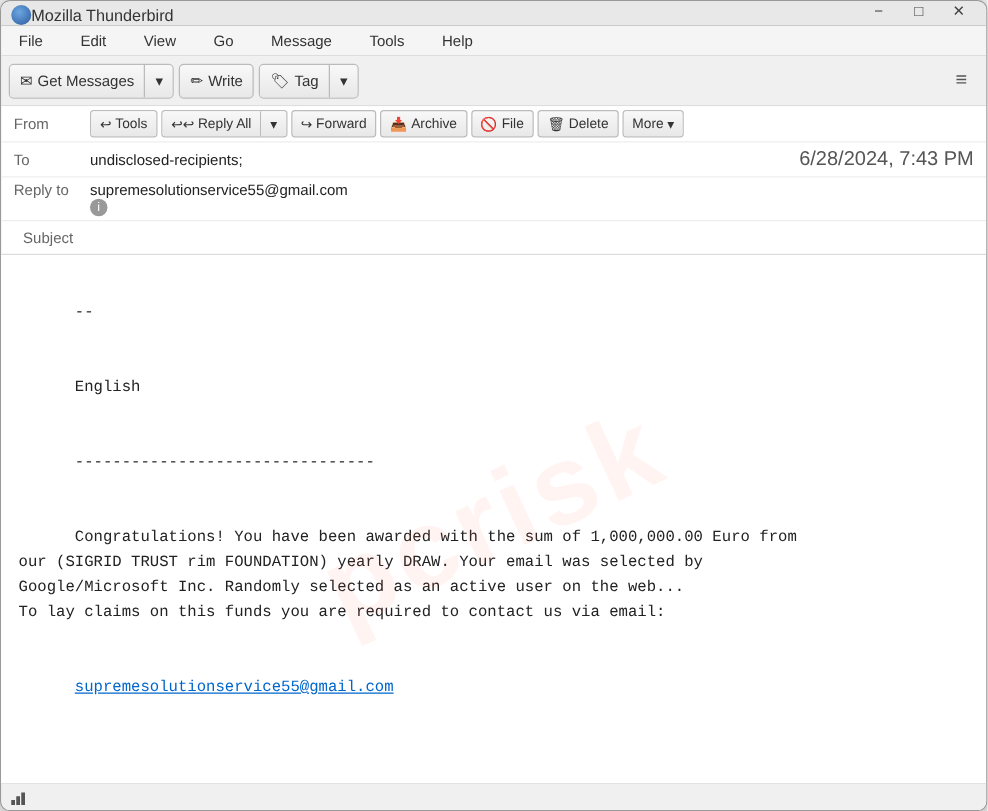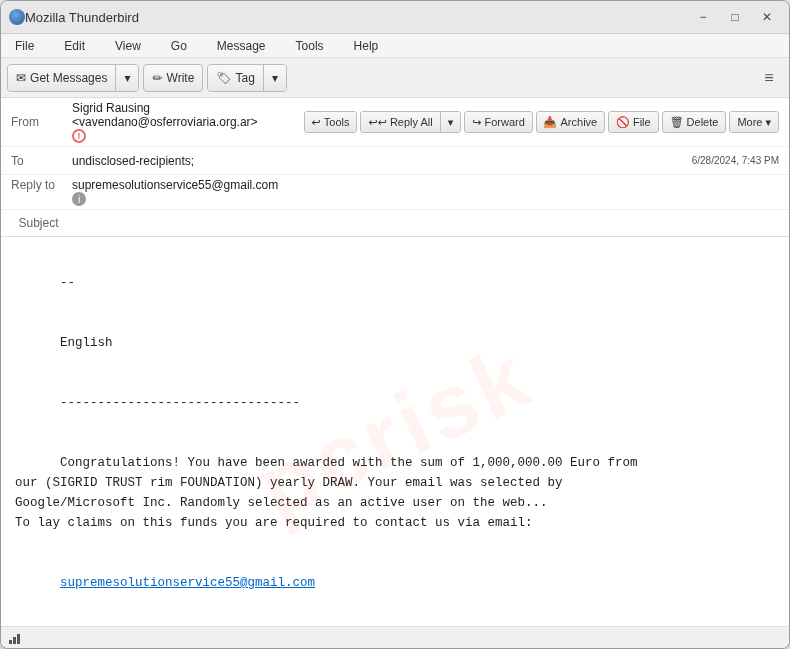--- a/index.html
+++ b/index.html
@@ -17,23 +17,23 @@
       border: 1px solid #999;
       border-radius: 8px;
       overflow: hidden;
       display: flex;
       flex-direction: column;
       background: #fff;
       box-shadow: 0 2px 10px rgba(0,0,0,0.3);
     }
     .title-bar {
       background: #e8e8e8;
-      height: 33px;
-      display: flex;
-      align-items: center;
+      height: 20px;
+      display: flex;
+      align-items: flex-end;
       padding: 0 8px;
       border-bottom: 1px solid #ccc;
       flex-shrink: 0;
     }
     .title-bar-title {
       flex: 1;
       font-size: 13px;
       font-weight: 500;
       color: #333;
     }
@@ -191,21 +191,21 @@
       display: flex;
       align-items: center;
       gap: 3px;
       border: none;
     }
     .action-btn-group .divider {
       width: 1px;
       background: #bbb;
     }
     .header-date {
-      font-size: 10px;
+      font-size: 16px;
       color: #555;
       flex-shrink: 0;
     }
     .reply-to-row {
       display: flex;
       align-items: flex-start;
       padding: 3px 10px;
       border-bottom: 1px solid #eee;
       min-height: 26px;
       gap: 6px;
@@ -362,24 +362,20 @@
     </div>
 
     <div class="toolbar-spacer"></div>
     <button class="hamburger-btn">≡</button>
   </div>
 
   <div class="email-header">
 
     <div class="email-header-row">
       <span class="header-label">From</span>
-      <span class="header-value">
-        <span>Sigrid Rausing &lt;vavendano@osferroviaria.org.ar&gt;</span>
-        <span class="spam-icon">!</span>
-      </span>
       <div class="header-actions">
         <div class="action-btn-group">
           <button class="part">
             <span>↩</span>
             <span>Tools</span>
           </button>
         </div>
         <div class="action-btn-group">
           <button class="part">
             <span>↩↩</span>

